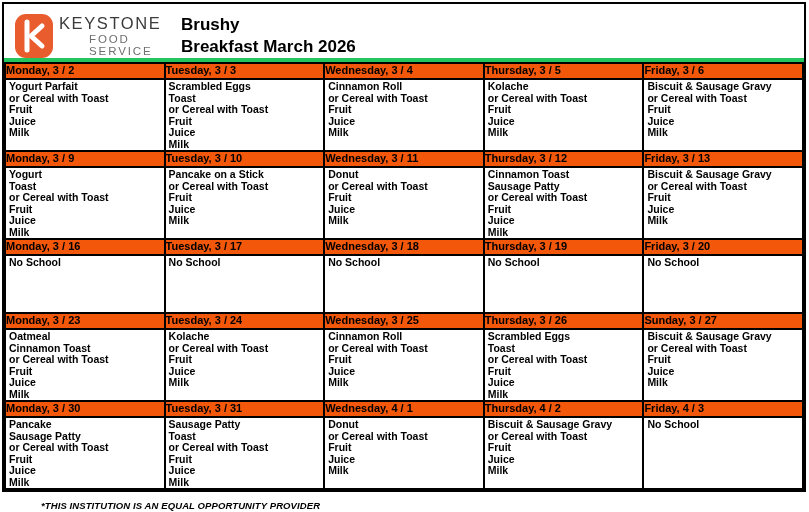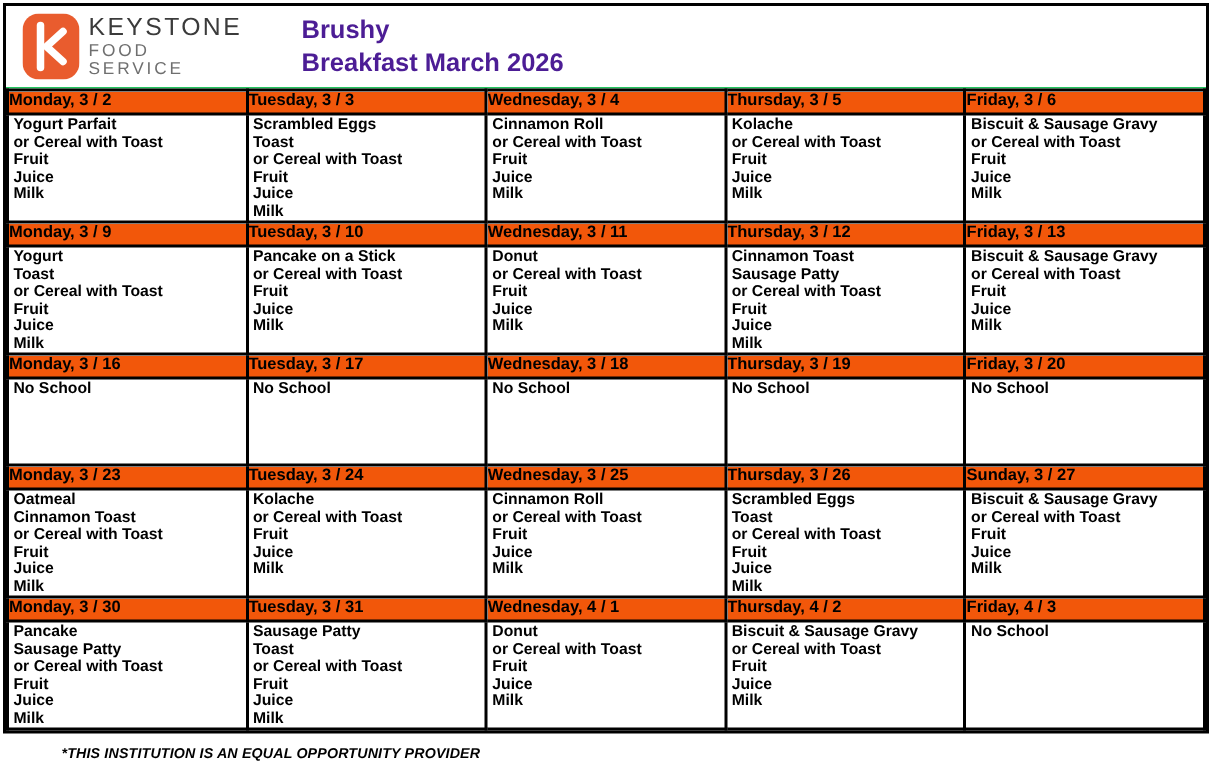--- a/index.html
+++ b/index.html
@@ -19,24 +19,23 @@
   }
   .sheet {
     border: 2px solid #000000;
     width: 100%;
     box-sizing: border-box;
   }
   
   .masthead {
     height: 54px;
     display: flex;
-    align-items: center;
+    align-items: flex-end;
     background: #ffffff;
-    border-bottom: 1px solid #22c55e;
-    gap: 20px;
+    border-bottom: 4px solid #22c55e;
   }
   .logo-block {
     display: flex;
     align-items: center;
     padding-left: 11px;
     width: 152px;
     flex: 0 0 auto;
   }
   .logo-icon { width: 38px; height: 44px; flex: 0 0 auto; }
   .logo-text { margin-left: 6px; line-height: 1; }
@@ -45,29 +44,30 @@
     letter-spacing: 1.6px;
     color: #3b3b3b;
     font-weight: 400;
   }
   .logo-sub {
     font-size: 11.5px;
     letter-spacing: 1.9px;
     color: #6f6f6f;
     font-weight: 400;
     margin-top: 3px;
+    margin-left: 30px;
   }
   .title-block {
     margin-left: 14px;
     line-height: 1.3;
   }
   .title-line {
     font-size: 17px;
     font-weight: bold;
-    color: #4c1d95;
+    color: #000000;
   }
   
   table.calendar {
     width: 100%;
     border-collapse: collapse;
     table-layout: fixed;
   }
   table.calendar td {
     border: 2px solid #000000;
     box-sizing: border-box;

